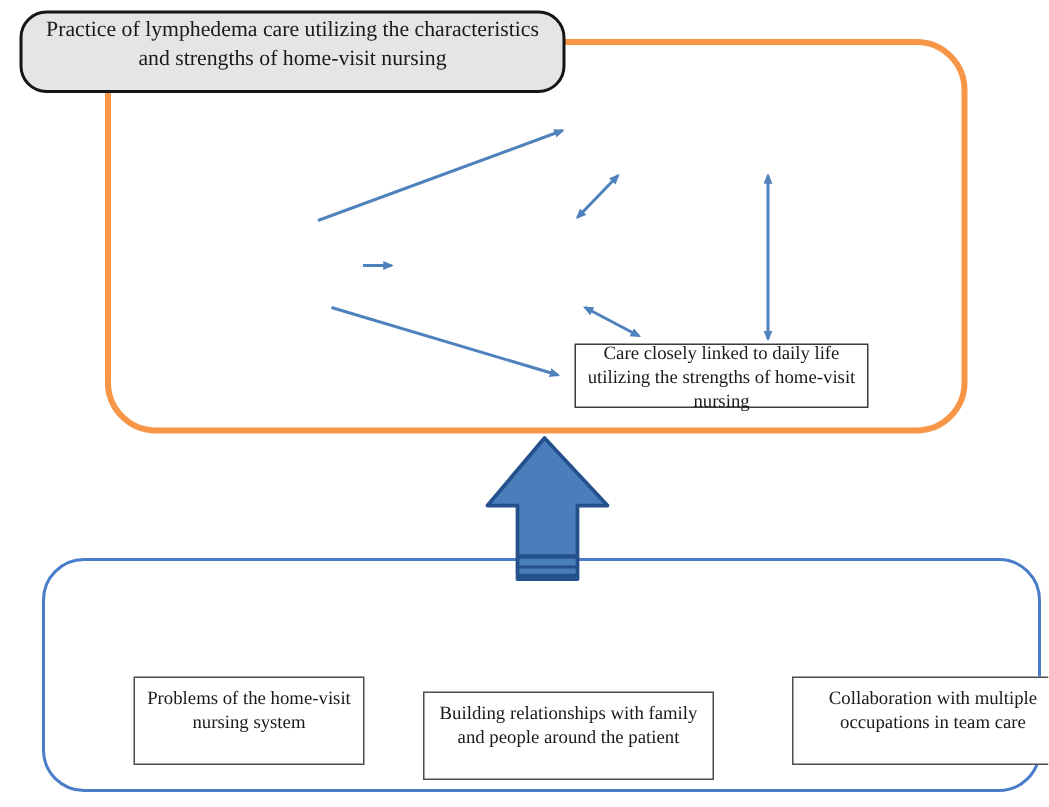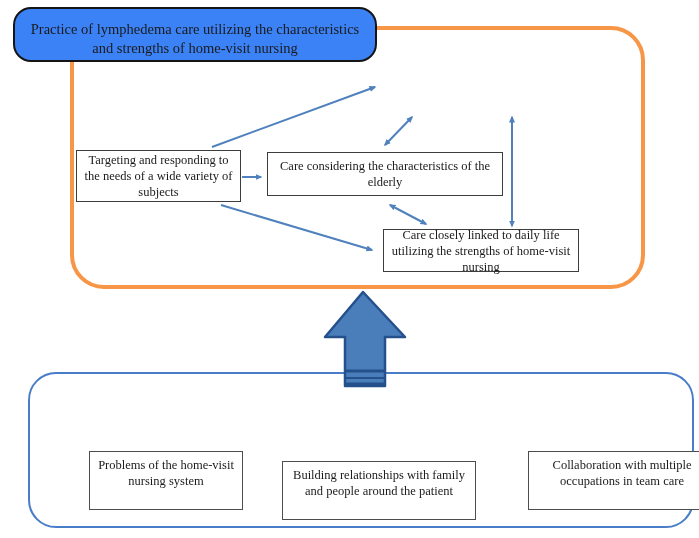--- a/index.html
+++ b/index.html
@@ -17,23 +17,23 @@
   .practice-frame {
     left:70px; top:26px; width:575px; height:263px;
     border:4px solid #F79646; border-radius:34px;
   }
   .factors-frame {
     left:28px; top:372px; width:666px; height:156px;
     border:2.5px solid #4a7dc9; border-radius:28px;
   }
   
   .label-box {
-    position:absolute; background:#3b82f6;
+    position:absolute; background:#e5e5e5;
     border:2.5px solid #151515; border-radius:18px;
-    display:flex; align-items:flex-end; justify-content:center;
+    display:flex; align-items:flex-start; justify-content:center;
     text-align:center; font-size:14.5px; line-height:1.3;
     padding:2px 10px; z-index:3;
   }
   .practice-label { left:13px; top:7px; width:364px; height:55px; }
   .factors-label  { left:5px;  top:359px; width:281px; height:61px; }
   
   .node {
     position:absolute; background:#ffffff;
     border:1.5px solid #3d3d3d;
     display:flex; align-items:center; justify-content:center;
@@ -93,26 +93,20 @@
       <line x1="345" y1="371" x2="385" y2="371" stroke="#24508c" stroke-width="3"></line>
       <line x1="345" y1="378" x2="385" y2="378" stroke="#24508c" stroke-width="2"></line>
       <line x1="345" y1="384" x2="385" y2="384" stroke="#24508c" stroke-width="3"></line>
     </g>
   </svg>
 
   <div class="label-box practice-label">
     <span>Practice of lymphedema care utilizing the characteristics and strengths of home-visit nursing</span>
   </div>
 
-  <div class="node node-targeting">
-    <span>Targeting and responding to the needs of a wide variety of subjects</span>
-  </div>
-  <div class="node node-elderly">
-    <span>Care considering the characteristics of the elderly</span>
-  </div>
   <div class="node node-daily">
     <span>Care closely linked to daily life utilizing the strengths of home-visit nursing</span>
   </div>
 
   <div class="node node-bottom node-problems">
     <span>Problems of the home-visit nursing system</span>
   </div>
   <div class="node node-bottom node-building">
     <span>Building relationships with family and people around the patient</span>
   </div>

